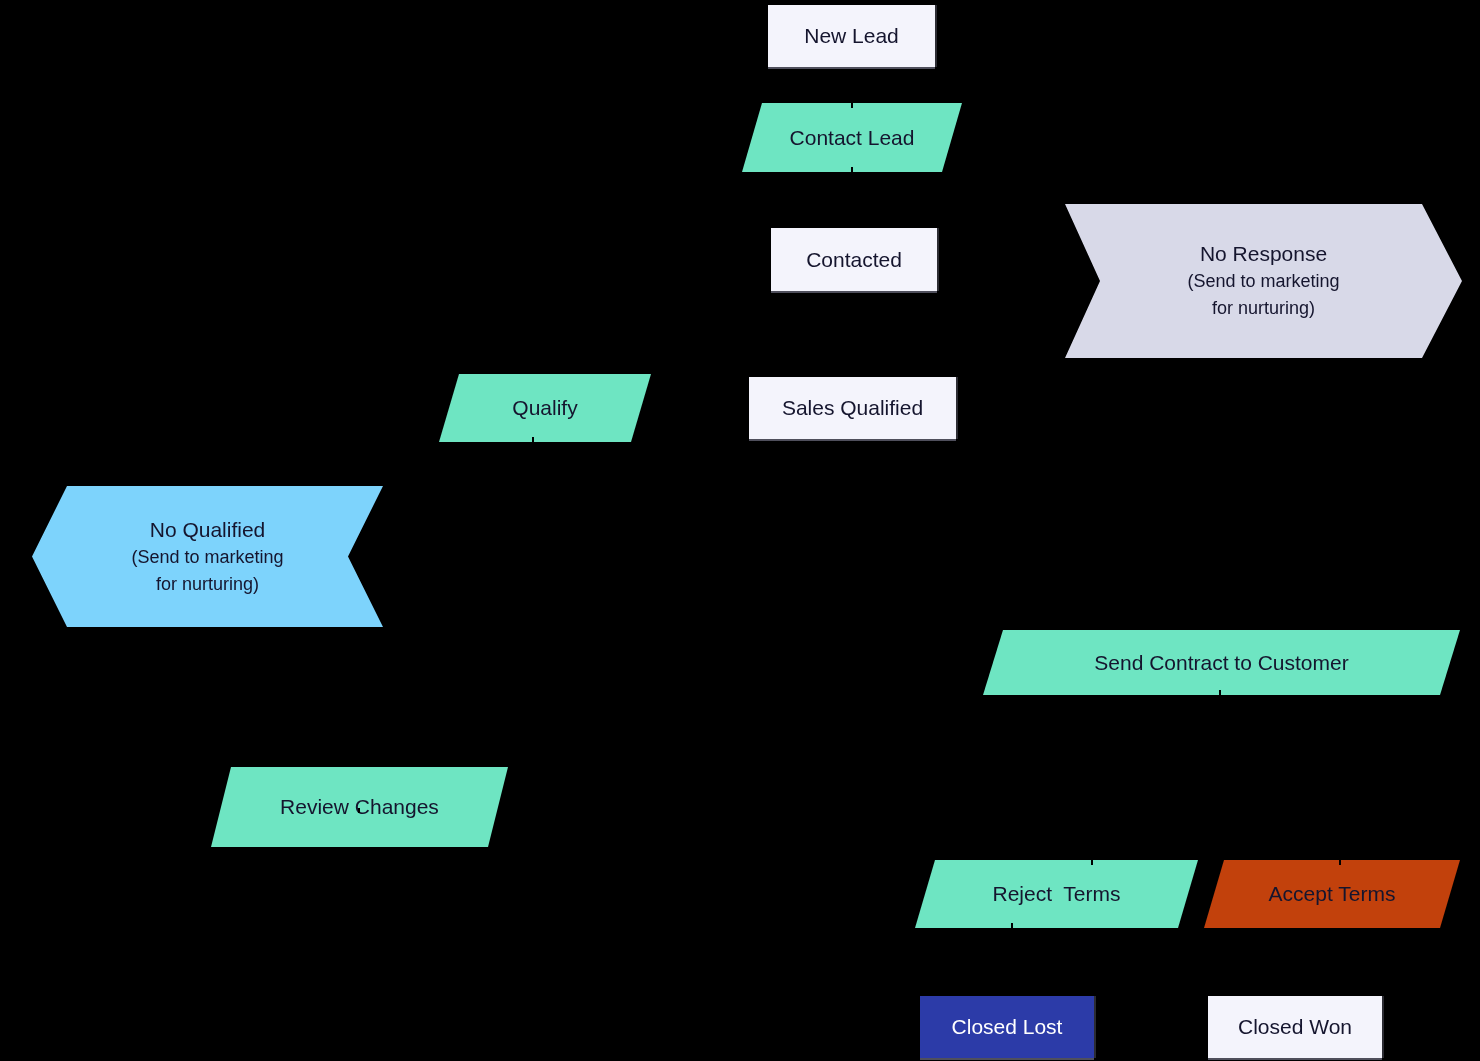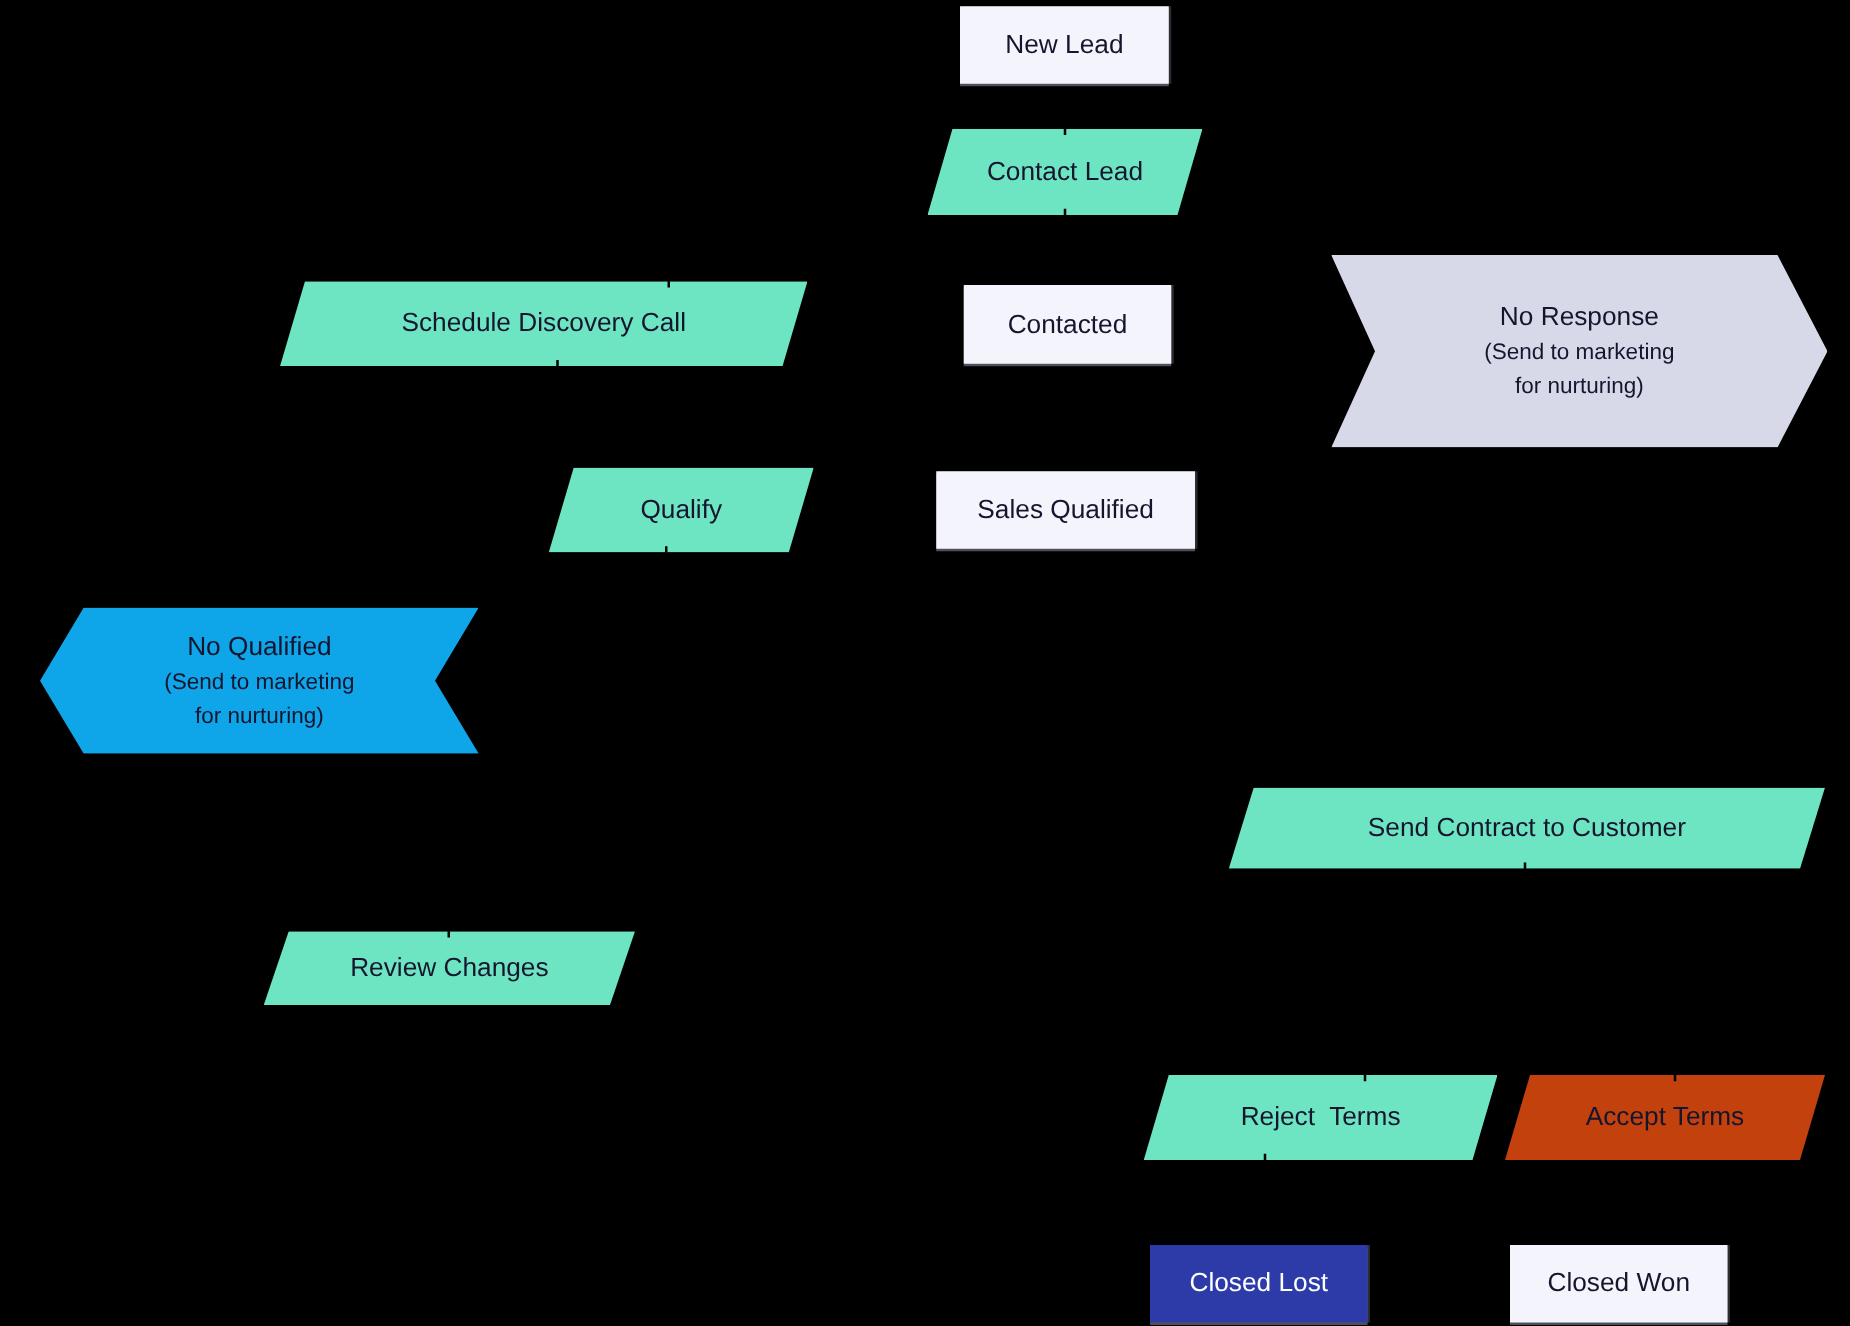--- a/index.html
+++ b/index.html
@@ -51,54 +51,51 @@
 <div class="canvas">
 
   <div class="node rect" style="left: 768px; top: 5px; width: 167px; height: 62px; background-color: rgb(244, 244, 252); justify-content: center;">
     <span class="label">New Lead</span>
   </div>
 
   <div class="node para" style="left: 742px; top: 103px; width: 220px; height: 69px; background-color: rgb(110, 229, 194);">
     <span class="label">Contact Lead</span>
   </div>
 
-  <div class="node para" style="left: 224px; top: 225px; width: 422px; height: 68px; background-color: rgb(110, 229, 194);">
-    <span class="label">Schedule Discovery Call</span>
-  </div>
 
   <div class="node rect" style="left: 771px; top: 228px; width: 166px; height: 63px; background-color: rgb(244, 244, 252);">
     <span class="label">Contacted</span>
   </div>
 
   <div class="node chev-right" style="left: 1065px; top: 204px; width: 397px; height: 154px; background-color: rgb(216, 217, 232);">
     <span class="label">No Response</span>
     <span class="sub">(Send to marketing</span>
     <span class="sub">for nurturing)</span>
   </div>
 
   <div class="node para" style="left: 439px; top: 374px; width: 212px; height: 68px; background-color: rgb(110, 229, 194);">
     <span class="label">Qualify</span>
   </div>
 
   <div class="node rect" style="left: 749px; top: 377px; width: 207px; height: 62px; background-color: rgb(244, 244, 252); text-align: right;">
     <span class="label">Sales Qualified</span>
   </div>
 
 
-  <div class="node chev-left" style="left: 32px; top: 486px; width: 351px; height: 117px; background-color: #0ea5e9;">
+  <div class="node chev-left" style="left: 32px; top: 486px; width: 351px; height: 141px; background-color: #7dd3fc;">
     <span class="label">No Qualified</span>
     <span class="sub">(Send to marketing</span>
     <span class="sub">for nurturing)</span>
   </div>
 
   <div class="node para" style="left: 983px; top: 630px; width: 477px; height: 65px; background-color: rgb(110, 229, 194);">
     <span class="label">Send Contract to Customer</span>
   </div>
 
-  <div class="node para" style="left: 211px; top: 745px; width: 297px; height: 59px; background-color: rgb(110, 229, 194);">
+  <div class="node para" style="left: 211px; top: 767px; width: 297px; height: 80px; background-color: rgb(110, 229, 194);">
     <span class="label">Review Changes</span>
   </div>
 
   <div class="node para" style="left: 915px; top: 860px; width: 283px; height: 68px; background-color: rgb(110, 229, 194);">
     <span class="label">Reject  Terms</span>
   </div>
 
   <div class="node para" style="left: 1204px; top: 860px; width: 256px; height: 68px; background-color: #c2410c;">
     <span class="label">Accept Terms</span>
   </div>

